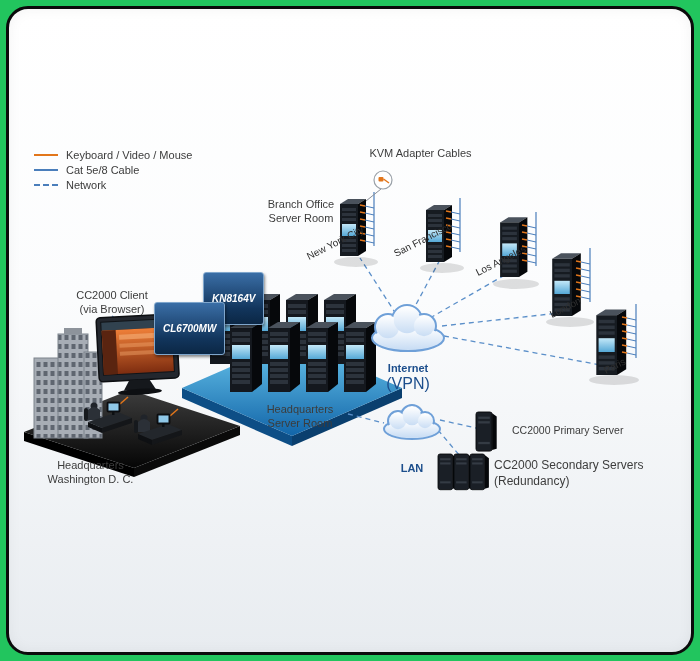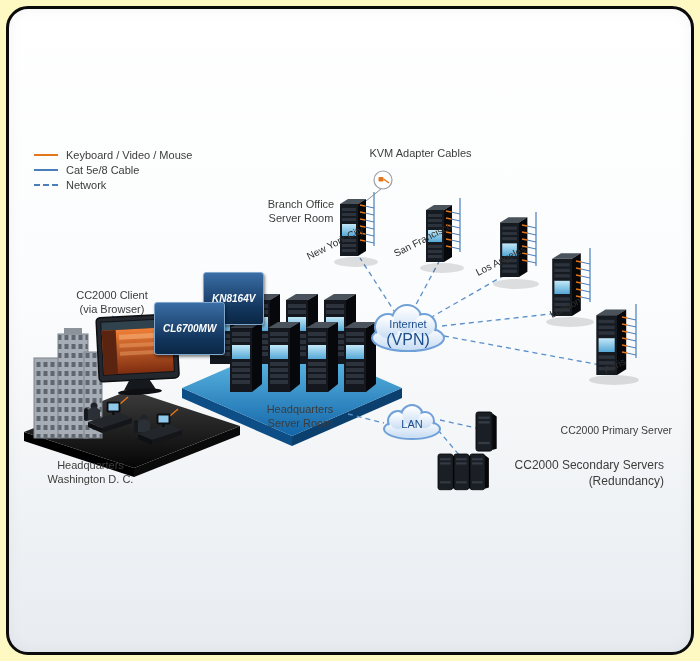--- a/index.html
+++ b/index.html
@@ -1,38 +1,38 @@
 <!DOCTYPE html>
 <html><head>
 <meta charset="utf-8">
 <style>
   html,body{margin:0;padding:0;}
   body{width:700px;height:661px;overflow:hidden;background:#fff;
        font-family:"Liberation Sans",sans-serif;}
-  .stage{position:relative;width:700px;height:661px;background:#fef9c3;}
+  .stage{position:relative;width:700px;height:661px;background:#22c55e;}
   .frame{position:absolute;left:6px;top:6px;width:682px;height:643px;
          border:3px solid #0b0b0b;border-radius:22px;
          background:linear-gradient(180deg,#ffffff 0%,#fbfcfd 45%,#e8ecf0 100%);
          box-shadow:inset 0 0 14px rgba(0,0,0,.05);}
   svg.art{position:absolute;left:0;top:0;}
-  .lbl{position:absolute;font-size:11px;color:#3c3c3c;line-height:1.3;text-align:right;}
+  .lbl{position:absolute;font-size:11px;color:#3c3c3c;line-height:1.3;}
   .center{text-align:center;}
   .legend{position:absolute;left:34px;top:147px;font-size:11px;color:#3c3c3c;}
   .legend .row{display:flex;align-items:center;height:15px;}
   .legend .sw{display:inline-block;width:24px;height:0;margin-right:8px;border-top:2px solid #4a7ebb;}
   .sw.orange{border-top-color:#e2761b;}
   .sw.dashed{border-top-style:dashed;}
   .badge{position:absolute;background:linear-gradient(180deg,#3a6ea6 0%,#12355c 70%,#0b2745 100%);
          color:#fff;font-size:10px;font-weight:bold;font-style:italic;
          padding:20px 8px;border-radius:3px;border:1px solid #7fa6cc;
          box-shadow:1px 2px 3px rgba(0,0,0,.45);white-space:nowrap;}
   .city{position:absolute;font-size:10px;color:#2f2f2f;transform:rotate(-27deg);
         transform-origin:left top;white-space:nowrap;}
   .cloudlbl{position:absolute;color:#1c4e8c;text-align:center;line-height:1.15;}
-  .cloudlbl .main{font-weight:normal;font-size:11px;}
+  .cloudlbl .main{font-weight:bold;font-size:11px;margin-top:44px;}
   .cloudlbl .sub{font-size:16px;}
 </style>
 </head>
 <body>
 
 <div class="stage">
   <div class="frame"></div>
 
   <svg class="art" width="700" height="661" viewBox="0 0 700 661">
     <defs>

